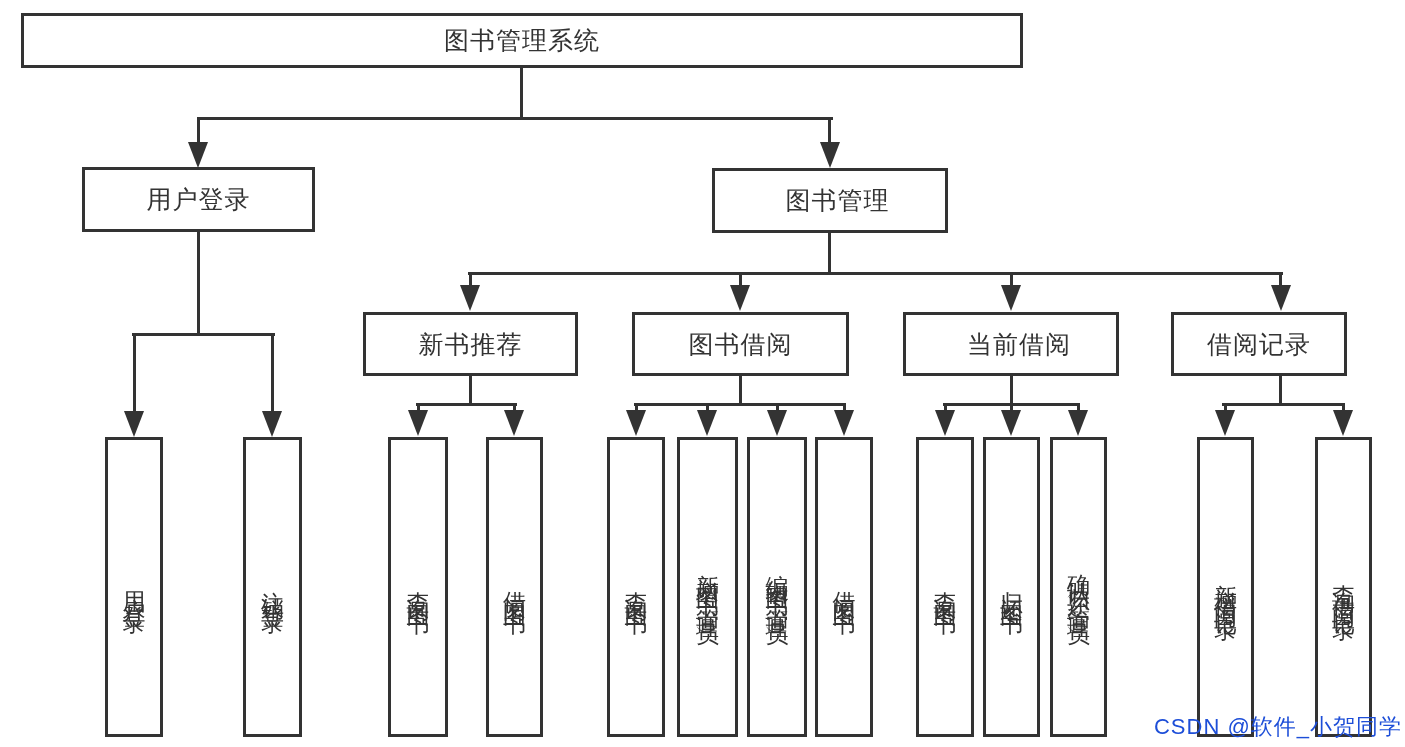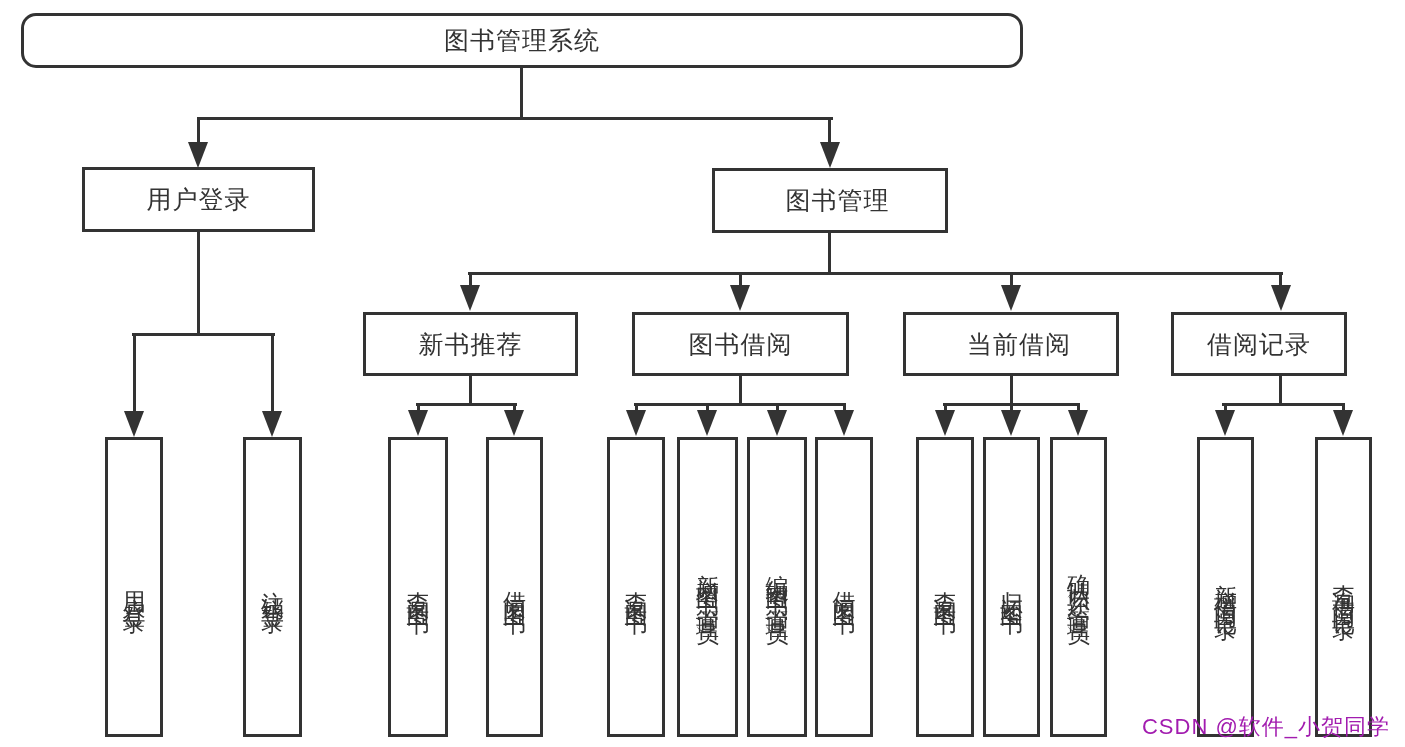--- a/index.html
+++ b/index.html
@@ -18,30 +18,30 @@
     writing-mode:vertical-rl; text-orientation:upright;
     letter-spacing:7px; line-height:1;
   }
   .ln { position:absolute; background:#333333; z-index:1; }
   .arr {
     position:absolute; width:0; height:0; z-index:1;
     border-left:10px solid transparent; border-right:10px solid transparent;
     border-top:26px solid #333333;
   }
   .watermark {
-    position:absolute; top:712px; right:15px; z-index:3;
-    color:#a21caf; font-size:22px; letter-spacing:1px; white-space:nowrap;
+    position:absolute; top:712px; right:3px; z-index:3;
+    color:#1d4ed8; font-size:22px; letter-spacing:1px; white-space:nowrap;
   }
 </style>
 </head>
 <body>
 
 <div class="canvas">
 
-  <div class="box box-h" style="left:21px; top:13px; width:1002px; height:55px;border-radius:15px;">
+  <div class="box box-h" style="left:21px; top:13px; width:1002px; height:55px;">
     <span>图书管理系统</span>
   </div>
 
   <div class="box box-h" style="left:82px; top:167px; width:233px; height:65px;">
     <span>用户登录</span>
   </div>
 
   <div class="box box-h" style="left:712px; top:168px; width:236px; height:65px;padding-left:15px;">
     <span>图书管理</span>
   </div>

